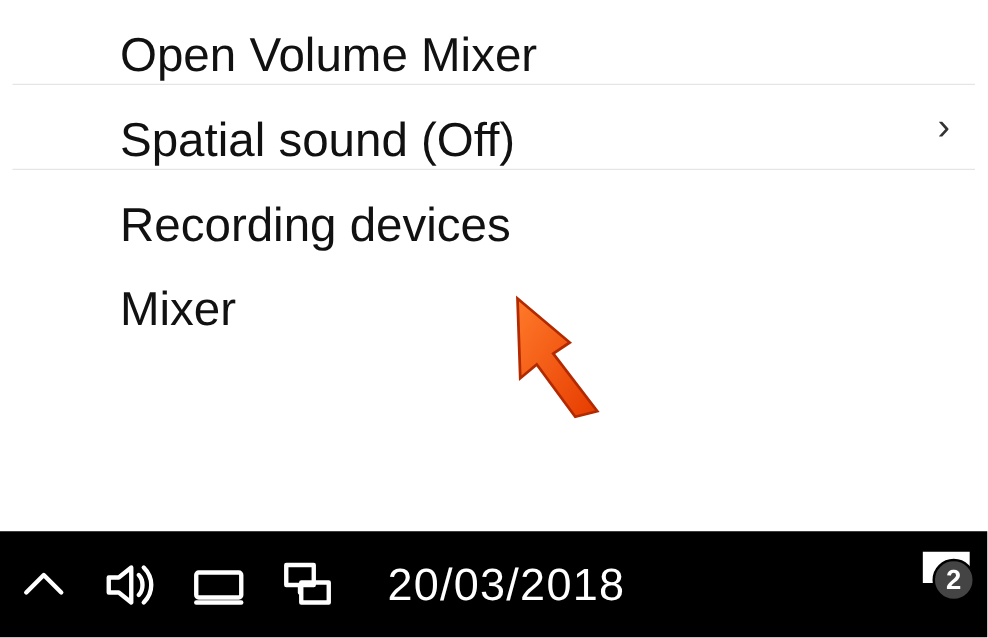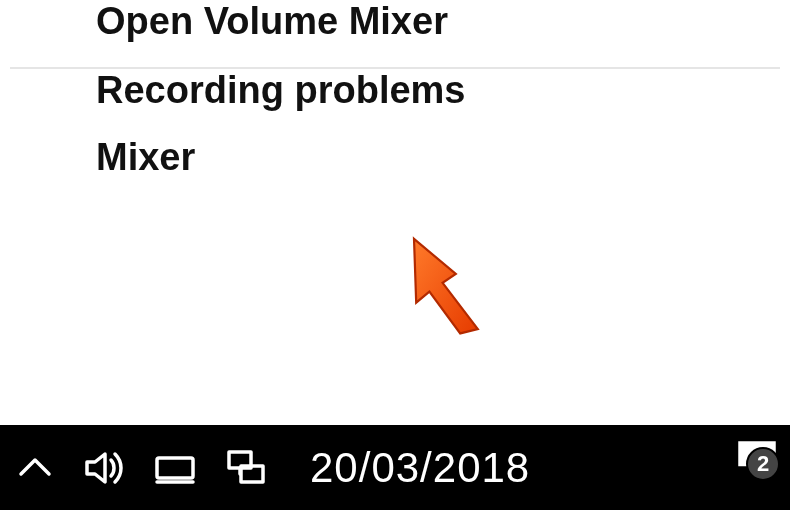--- a/index.html
+++ b/index.html
@@ -6,57 +6,61 @@
     font-family:"Segoe UI",Arial,sans-serif;background:#fff;}
   .root{position:relative;width:790px;height:510px;}
 
   
   .watermark{position:absolute;inset:0;display:flex;align-items:center;
     justify-content:center;font-size:110px;font-weight:700;color:rgba(0,0,0,.05);
     transform:rotate(-10deg);pointer-events:none;user-select:none;}
 
   
   .menu{position:absolute;left:0;top:0;right:0;height:425px;background:rgba(255,255,255,.97);}
-  .menu-item{display:flex;align-items:flex-start;height:67px;padding:0 30px 0 96px;
-    font-size:38px;color:#111;position:relative;cursor:default;font-weight:bold;}
+  .menu-item{display:flex;align-items:flex-end;height:67px;padding:0 30px 0 96px;
+    font-size:38px;color:#111;position:relative;cursor:default;}
   .menu-sep{height:1px;background:#e5e5e5;margin:0 10px;}
   .submenu-arrow{position:absolute;right:30px;top:50%;transform:translateY(-50%);
     font-size:30px;color:#333;}
 
   
   .pointer{position:absolute;pointer-events:none;}
 
   
   .taskbar{position:absolute;left:0;right:0;bottom:0;height:85px;background:#000;
     display:flex;align-items:center;color:#fff;}
   .tb-icon{width:70px;height:85px;display:flex;align-items:center;justify-content:center;}
   .tb-icon svg{width:48px;height:48px;}
-  .tb-date{font-size:42px;margin-left:30px;letter-spacing:1px;}
+  .tb-date{font-size:36px;margin-left:30px;letter-spacing:1px;}
   .action-center{position:absolute;right:8px;top:8px;display:flex;align-items:center;}
   .action-center svg{width:50px;height:50px;}
   .ac-badge{position:absolute;right:2px;bottom:2px;width:30px;height:30px;
     border-radius:50%;background:#444;color:#fff;font-size:22px;font-weight:600;
     display:flex;align-items:center;justify-content:center;border:2px solid #000;}
 
   .stroke{stroke:#fff;fill:none;stroke-width:3.5;stroke-linejoin:round;stroke-linecap:round;}
 </style>
 </head>
 <body>
 <div class="root">
 
   <div class="watermark">PCrisk.com</div>
 
   <div class="menu">
     <div class="menu-item">
       <span>Open Volume Mixer</span>
     </div>
     <div class="menu-sep"></div>
+    <div class="menu-item">
+      <span>Spatial sound (Off)</span>
+      <span class="submenu-arrow">›</span>
+    </div>
     <div class="menu-sep"></div>
     <div class="menu-item">
-      <span>Recording problems</span>
+      <span>Recording devices</span>
     </div>
     <div class="menu-item">
       <span>Mixer</span>
     </div>
   </div>
 
   <svg class="pointer" width="110" height="110" viewBox="0 0 100 100" style="left:392px;top:230px;">
     <defs>
       <linearGradient id="og" x1="0" y1="0" x2="1" y2="1">
         <stop offset="0" stop-color="#ff7a2a"></stop>

